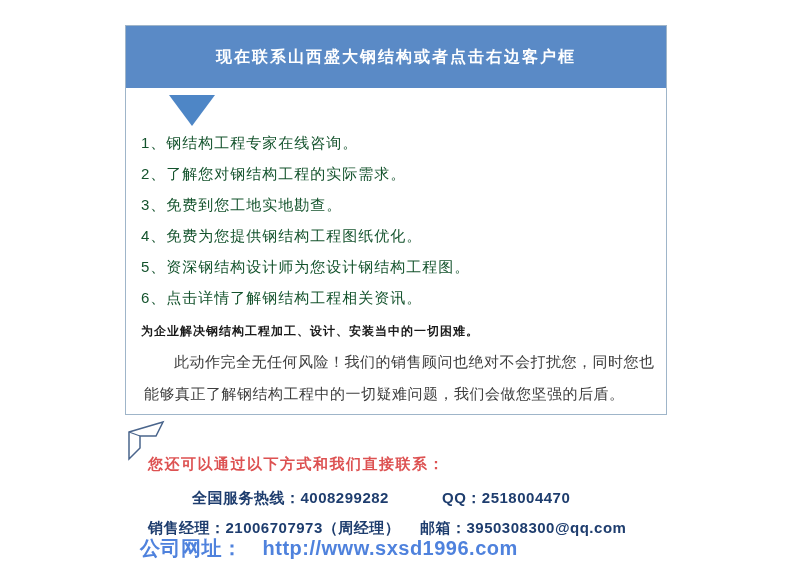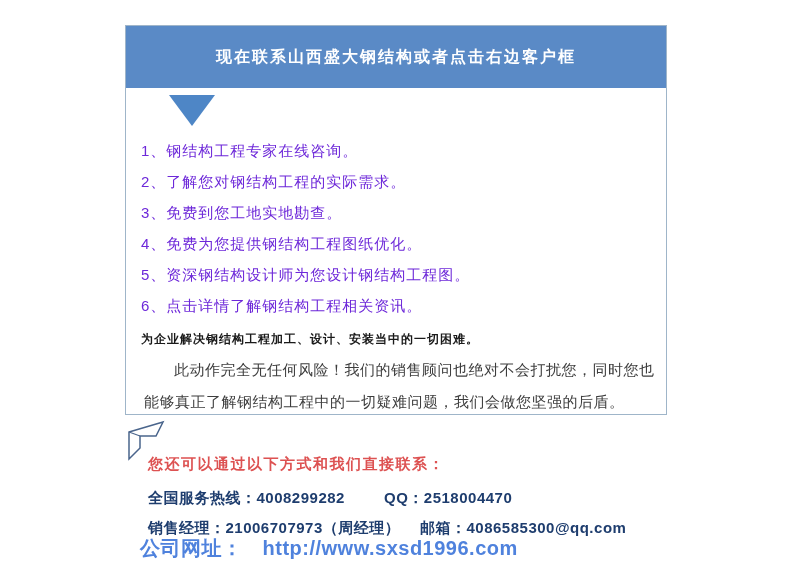--- a/index.html
+++ b/index.html
@@ -35,24 +35,24 @@
   }
   .triangle-down {
     width: 0; height: 0;
     border-left: 23px solid transparent;
     border-right: 23px solid transparent;
     border-top: 31px solid #4e86c6;
     margin: 7px 0 0 43px;
   }
   .steps {
     list-style: none;
-    margin: 9px 0 0 0;
+    margin: 1px 0 0 0;
     padding-left: 15px;
     font-size: 15px;
-    color: #6d28d9;
+    color: #14532d;
     letter-spacing: 1px;
   }
   .steps li { line-height: 31px; }
   .highlight {
     margin-top: 3px;
     padding-left: 15px;
     font-size: 12px;
     font-weight: bold;
     color: #1a1a1a;
     line-height: 30px;
@@ -82,23 +82,23 @@
   }
   .contact-line {
     position: absolute;
     left: 148px;
     width: 560px;
     color: #1e3d6e;
     font-size: 15px;
     font-weight: bold;
     letter-spacing: 0.5px;
   }
-  .contact-line.row-1 { top: 489px; }
+  .contact-line.row-1 { top: 489px; margin-left: 44px; }
   .contact-line.row-2 { top: 519px; }
-  .contact-line .pair-right { position: absolute; left: 236px; top: 0; }
+  .contact-line .pair-right { position: absolute; left: 250px; top: 0; }
   .contact-line.row-2 .pair-right { left: 272px; }
   .website-line {
     position: absolute;
     left: 140px; top: 535px;
     color: #4f82dd;
     font-size: 20px;
     font-weight: bold;
     letter-spacing: 0.5px;
   }
   .website-line a {
@@ -142,20 +142,20 @@
 
   <div class="contact-lead">您还可以通过以下方式和我们直接联系：</div>
 
   <div class="contact-line row-1">
     <span class="pair-left"><span>全国服务热线：</span><span>4008299282</span></span>
     <span class="pair-right"><span>QQ：</span><span>2518004470</span></span>
   </div>
 
   <div class="contact-line row-2">
     <span class="pair-left"><span>销售经理：</span><span>21006707973（周经理）</span></span>
-    <span class="pair-right"><span>邮箱：</span><span>4086585300@qq.com</span></span>
+    <span class="pair-right"><span>邮箱：</span><span>3950308300@qq.com</span></span>
   </div>
 
   <div class="website-line">
     <span>公司网址：</span><a href="#">http://www.sxsd1996.com</a>
   </div>
 
 </div>
 
 </body></html>

